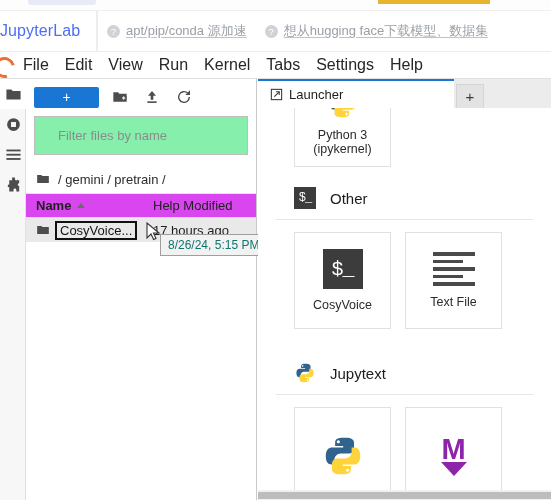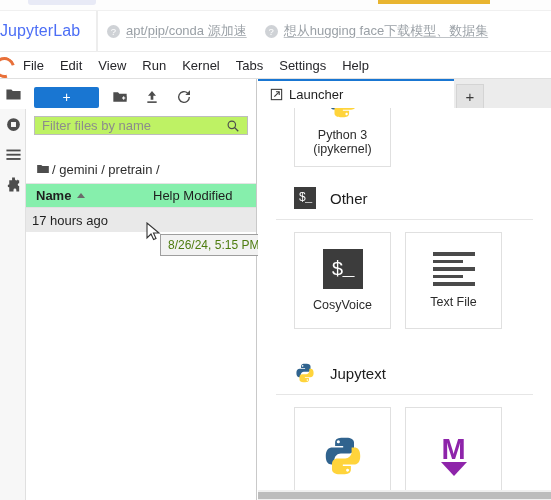--- a/index.html
+++ b/index.html
@@ -68,21 +68,21 @@
   .jlogo {
     position: relative; width: 23px; height: 23px; margin-left: -8px; flex: 0 0 auto;
   }
   .jlogo::before {
     content: ""; position: absolute; left: 2px; top: 3px;
     width: 15px; height: 15px; border-radius: 50%;
     border: 3px solid #e8703a; border-right-color: transparent;
     transform: rotate(30deg);
   }
   .menu-item {
-    font-size: 13px; color: #26262a; padding: 4px 8px; white-space: nowrap;
+    font-size: 16px; color: #26262a; padding: 4px 8px; white-space: nowrap;
   }
   .menu-item:first-of-type { margin-left: 4px; }
 
   
   .activitybar {
     position: absolute; top: 79px; left: 0; width: 26px; height: 421px;
     background: #f7f7f7; border-right: 1px solid #e0e0e0;
   }
   .ab-btn {
     width: 26px; height: 30px; display: flex;
@@ -102,40 +102,40 @@
     padding: 0 8px; padding-top: 3px;
   }
   .new-launcher-btn {
     width: 65px; height: 21px; background: #1976d2; border-radius: 2px;
     display: flex; align-items: center; justify-content: center;
     color: #fff; font-size: 14px; line-height: 1;
   }
   .tb-icon { width: 22px; height: 22px; display: flex; align-items: center; justify-content: center; }
 
   .fb-filter {
-    margin: 4px 8px 0 8px; height: 19px;
-    border: 1px solid #bdbdbd; background: #bef264;
-    display: flex; align-items: center; padding: 0 7px;
+    margin: 4px 8px 0 8px; height: 39px;
+    border: 1px solid #bdbdbd; background: #86efac;
+    display: flex; align-items: center; padding: 0 23px;
   }
   .fb-filter input {
     flex: 1; border: 0; outline: 0; font-size: 13px;
     font-family: "Liberation Sans", sans-serif; color: #3c3c3c; background: transparent;
   }
   .fb-filter input::placeholder { color: #8c8c8c; }
 
   .fb-breadcrumb {
-    height: 28px; display: flex; align-items: center; gap: 2px;
-    padding: 0 10px; margin-top: 20px;
+    height: 28px; display: flex; align-items: center; gap: 8px;
+    padding: 0 10px; margin-top: 10px;
     font-size: 13px; color: #2c2c2c;
   }
 
   .fb-header {
     display: flex; align-items: center; height: 25px;
     border-top: 1px solid #e4e4e4; border-bottom: 1px solid #e0e0e0;
-    padding: 0 6px; background: #86efac;
+    padding: 0 6px; background: #d946ef;
   }
   .fb-col-name {
     flex: 1; font-size: 13px; font-weight: bold; color: #1f1f1f;
     display: flex; align-items: center; gap: 6px; padding-left: 4px;
   }
   .fb-col-mod {
     width: 97px; text-align: left; font-size: 13px; color: #1f1f1f;
   }
   .sort-caret {
     width: 0; height: 0; border-left: 4px solid transparent;
@@ -152,21 +152,21 @@
     border: 2px solid #111; padding: 0px 3px; background: #e9e9e9;
     font-size: 13px; color: #161616; line-height: 15px;
   }
   .fb-row-mod { width: 97px; font-size: 13px; color: #1f1f1f; }
 
   
   .cursor { position: absolute; left: 146px; top: 222px; }
   .tooltip {
     position: absolute; left: 160px; top: 234px;
     background: #f2f2f2; border: 1px solid #9e9e9e;
-    font-size: 12px; color: #4d7c0f; padding: 3px 7px; white-space: nowrap;
+    font-size: 12px; color: #0f766e; padding: 3px 7px; white-space: nowrap;
   }
 
   
   .dock {
     position: absolute; top: 79px; left: 258px; width: 293px; height: 421px;
     background: #c4b5fd; overflow: hidden;
   }
   .tabbar { height: 29px; background: #ececec; display: flex; align-items: flex-end; }
   .tab {
     height: 29px; background: #fff; border-top: 2px solid #1976d2;
@@ -343,20 +343,26 @@
 
     <div class="fb-header">
       <div class="fb-col-name">
         <span>Name</span>
         <span class="sort-caret"></span>
       </div>
       <div class="fb-col-mod">Help Modified</div>
     </div>
 
     <div class="fb-row">
+      <div class="fb-row-name">
+        <svg class="ic" width="14" height="14" viewBox="0 0 24 24">
+          <path fill="#4d4d4d" d="M2 5h7l2 2h11v12H2z"></path>
+        </svg>
+        <span class="name-box">CosyVoice...</span>
+      </div>
       <div class="fb-row-mod">17 hours ago</div>
     </div>
   </div>
 
   <svg class="cursor" width="15" height="20" viewBox="0 0 15 20">
     <path d="M1 1l0 15 4-4 2.6 5.6 2.4-1.1L7.5 11H13z" fill="#fff" stroke="#333" stroke-width="1.1"></path>
   </svg>
   <div class="tooltip">8/26/24, 5:15 PM</div>
 
   <div class="dock">

